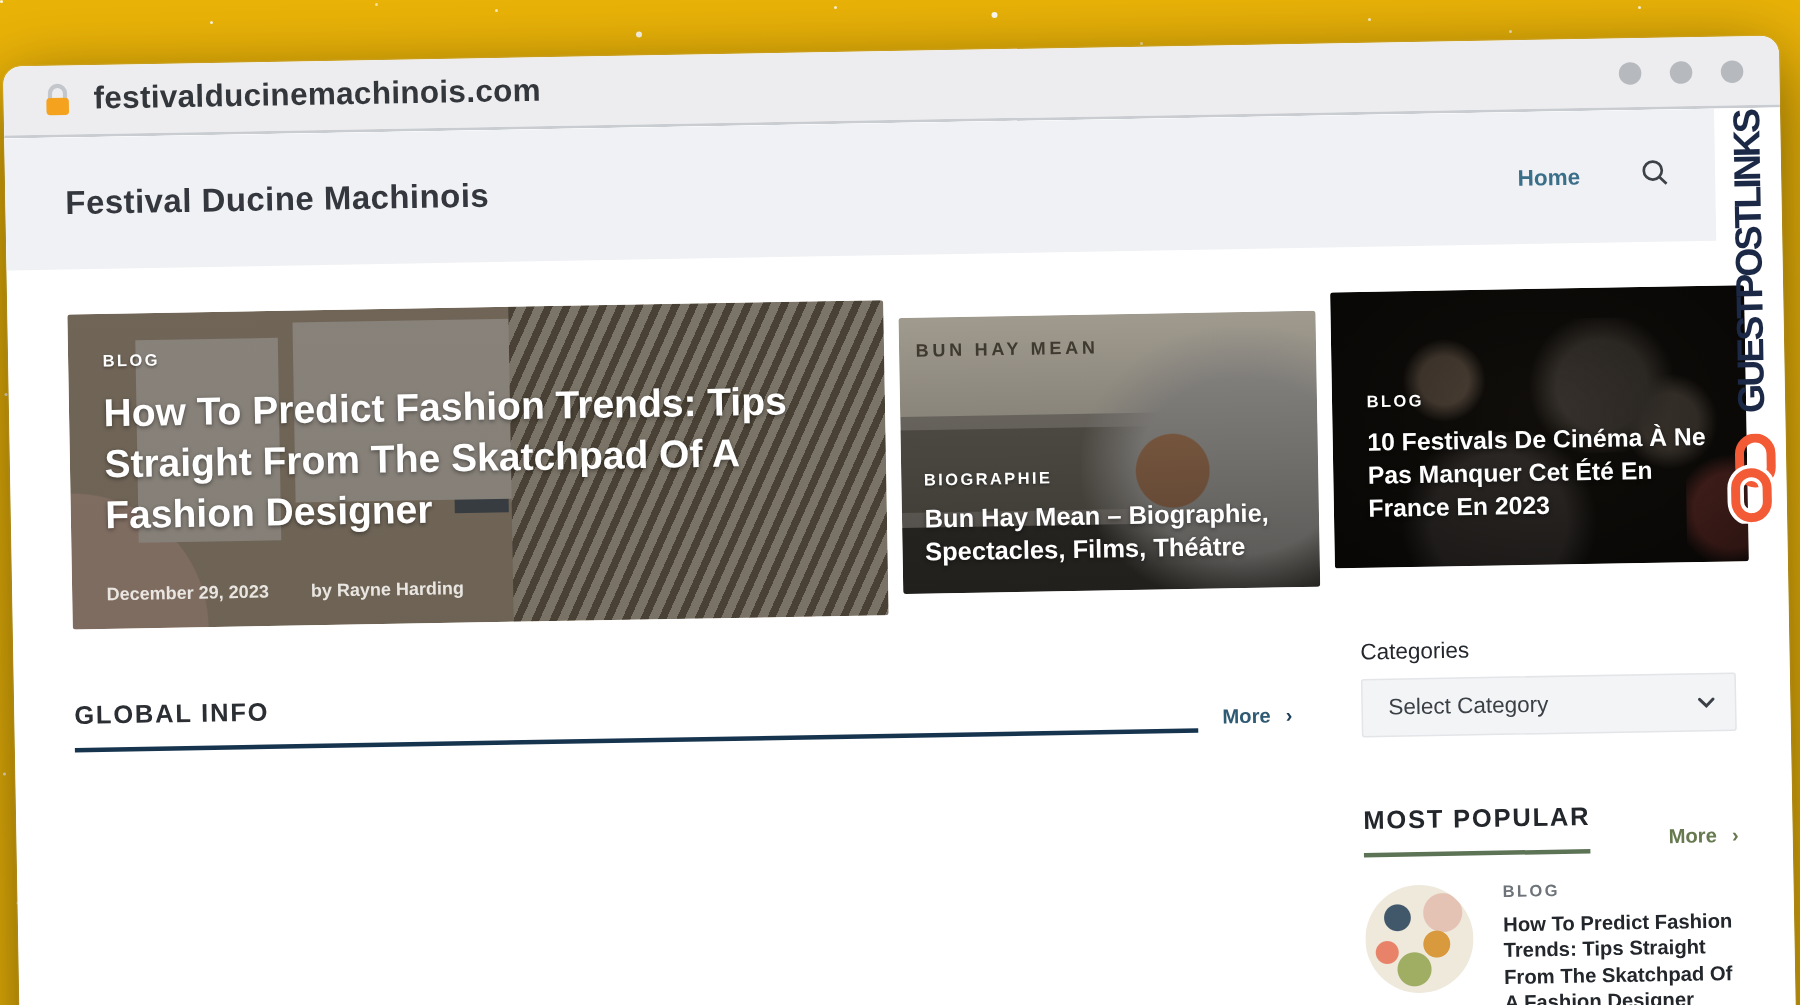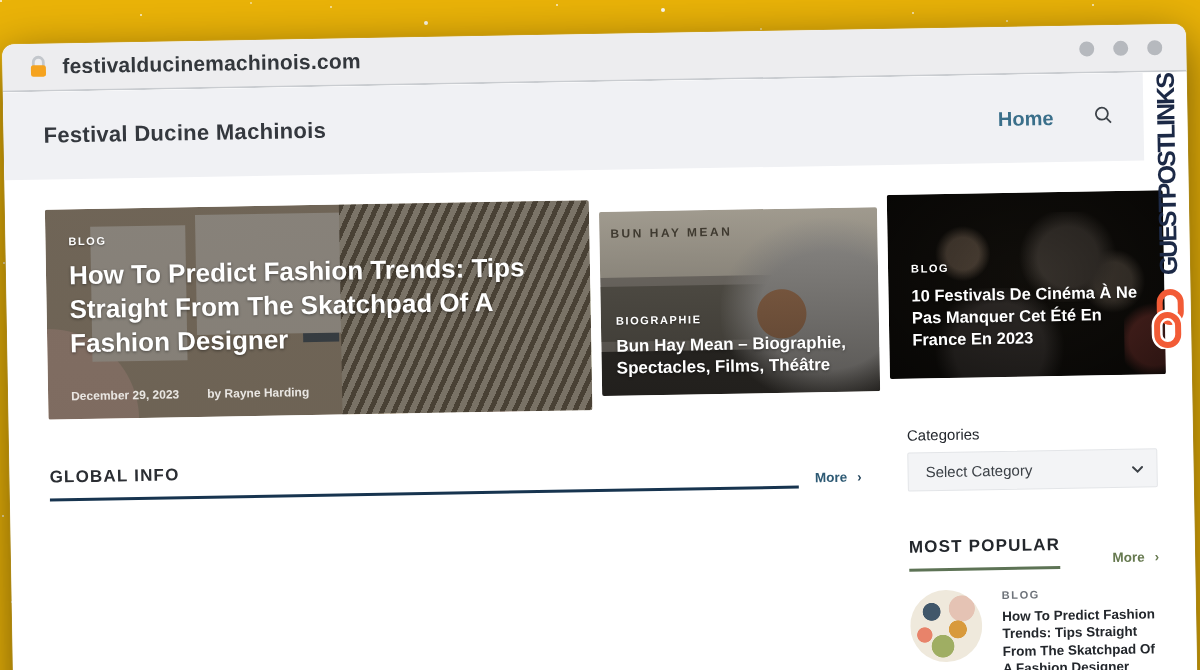--- a/index.html
+++ b/index.html
@@ -23,21 +23,21 @@
   .lock{margin-right:14px;display:flex;align-items:center;}
   .url{flex:1;font-size:21px;font-weight:bold;color:#33373c;letter-spacing:.2px;}
   .dots{display:flex;gap:19px;}
   .dot{width:15px;height:15px;border-radius:50%;background:#b6b9be;}
   .page{position:relative;height:652px;background:#fff;overflow:hidden;}
   
   .site-header{height:88px;background:#f0f1f4;display:flex;align-items:center;
     padding:0 26px 0 40px;margin-right:44px;}
   .site-title{font-size:22px;font-weight:800;color:#34383e;letter-spacing:.3px;}
   .hspacer{flex:1;}
-  .nav-home{font-size:20px;font-weight:bold;color:#3a6f8a;margin-right:40px;cursor:pointer;}
+  .nav-home{font-size:15px;font-weight:bold;color:#3a6f8a;margin-right:40px;cursor:pointer;}
   .search-btn{display:flex;align-items:center;cursor:pointer;margin-right:4px;}
   
   .vertical-brand{position:absolute;top:2px;right:1px;width:42px;display:flex;flex-direction:column;
     align-items:center;z-index:6;cursor:pointer;}
   .brand-text{writing-mode:vertical-rl;transform:rotate(180deg);font-size:25px;font-weight:800;
     color:#1c2946;letter-spacing:-2px;line-height:1;}
   .brand-icon{margin-top:14px;}
   
   .content{padding:30px 36px 0 40px;}
   .cards-row{display:flex;gap:10px;align-items:flex-start;}

